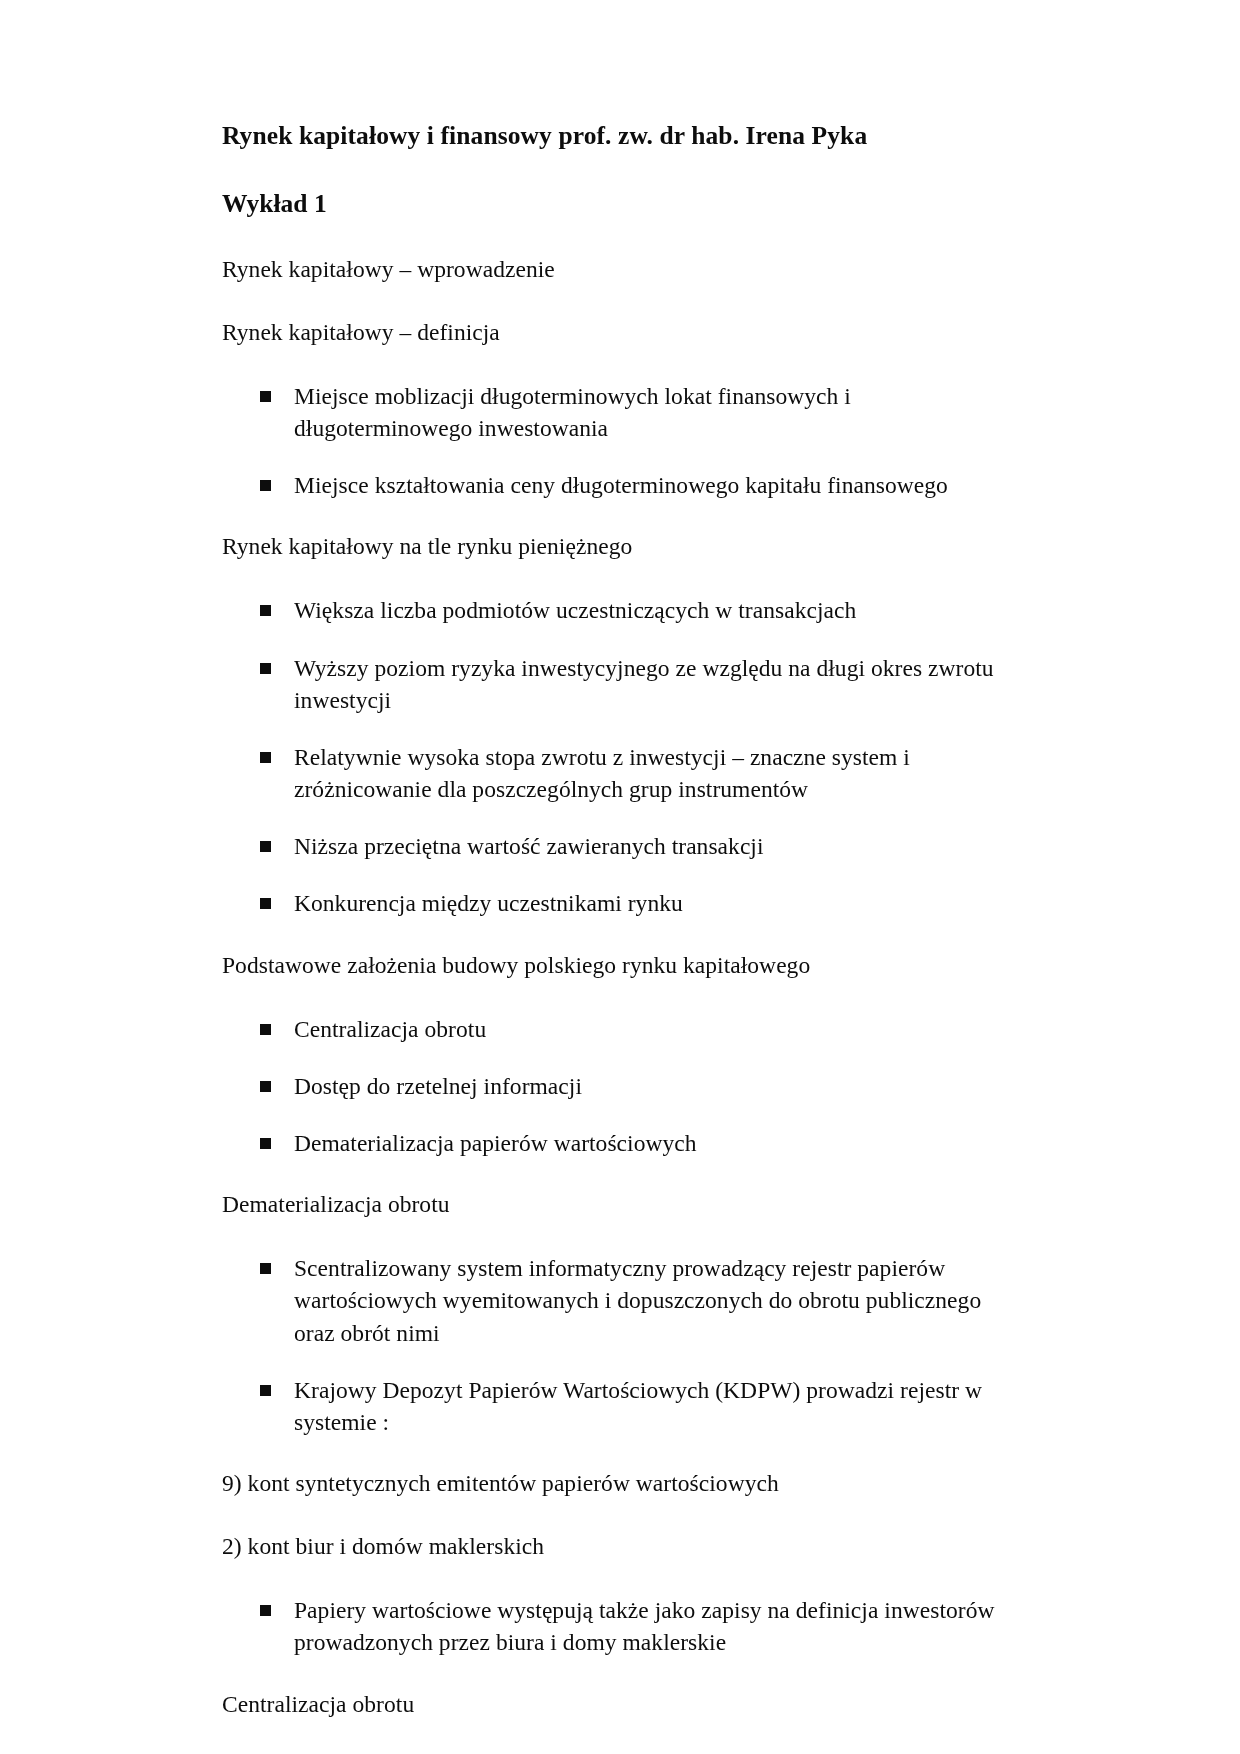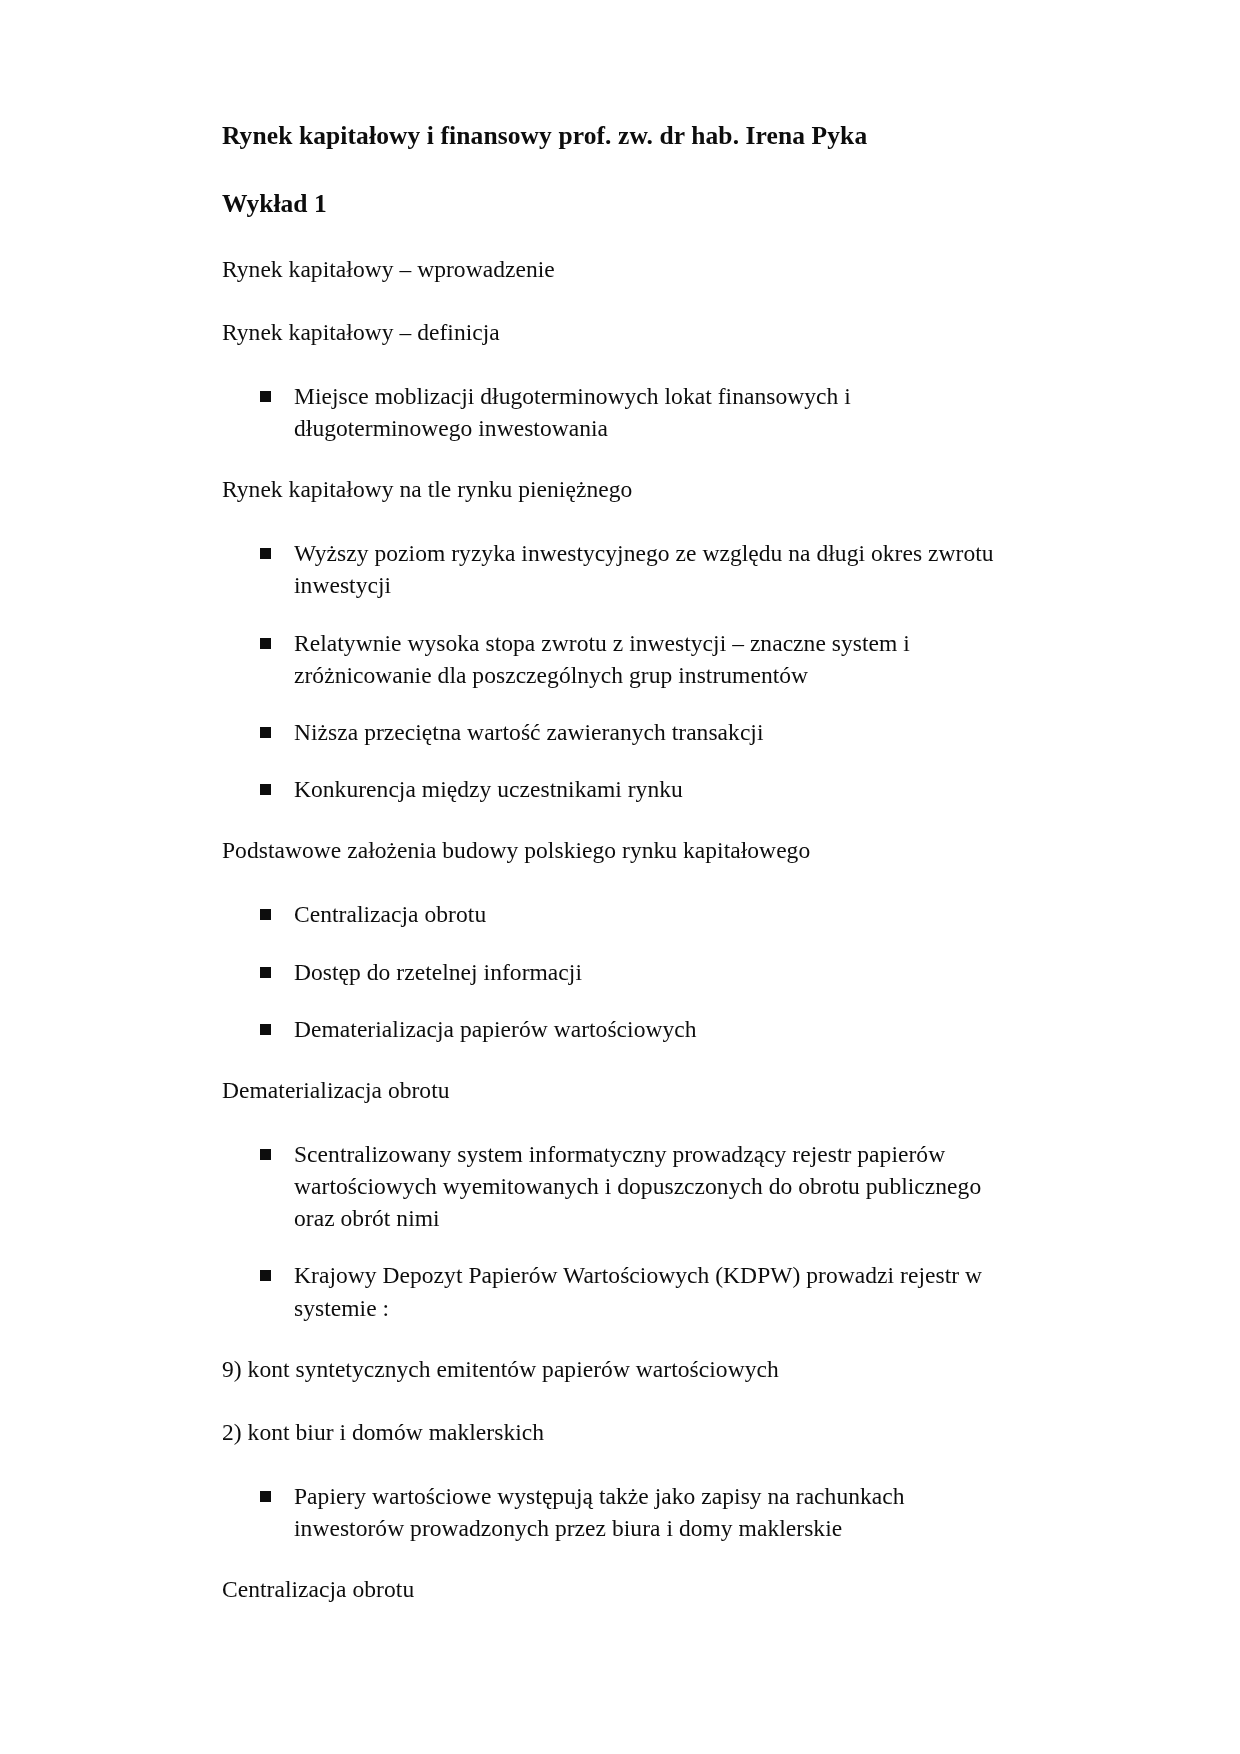--- a/index.html
+++ b/index.html
@@ -87,28 +87,33 @@
 
   <p class="para">Rynek kapitałowy – wprowadzenie</p>
 
   <div class="block">
     <p class="para">Rynek kapitałowy – definicja</p>
     <ul class="bullets">
       <li>
         <span class="marker"></span>
         <span>Miejsce moblizacji długoterminowych lokat finansowych i długoterminowego inwestowania</span>
       </li>
+      <li>
+        <span class="marker"></span>
+        <span>Miejsce kształtowania ceny długoterminowego kapitału finansowego</span>
+      </li>
     </ul>
   </div>
 
   <div class="block">
     <p class="para">Rynek kapitałowy na tle rynku pieniężnego</p>
     <ul class="bullets">
       <li>
         <span class="marker"></span>
+        <span>Większa liczba podmiotów uczestniczących w transakcjach</span>
       </li>
       <li>
         <span class="marker"></span>
         <span>Wyższy poziom ryzyka inwestycyjnego ze względu na długi okres zwrotu inwestycji</span>
       </li>
       <li>
         <span class="marker"></span>
         <span>Relatywnie wysoka stopa zwrotu z inwestycji – znaczne system i zróżnicowanie dla poszczególnych grup instrumentów</span>
       </li>
       <li>
@@ -153,19 +158,19 @@
       </li>
     </ul>
   </div>
 
   <p class="para numbered">9) kont syntetycznych emitentów papierów wartościowych</p>
   <p class="para numbered">2) kont biur i domów maklerskich</p>
 
   <ul class="bullets">
     <li>
       <span class="marker"></span>
-      <span>Papiery wartościowe występują także jako zapisy na rachunkach inwestorów prowadzonych przez biura i domy maklerskie</span>
+      <span>Papiery wartościowe występują także jako zapisy na definicja inwestorów prowadzonych przez biura i domy maklerskie</span>
     </li>
   </ul>
 
   <p class="para">Centralizacja obrotu</p>
 
 </div>
 
 </body></html>

